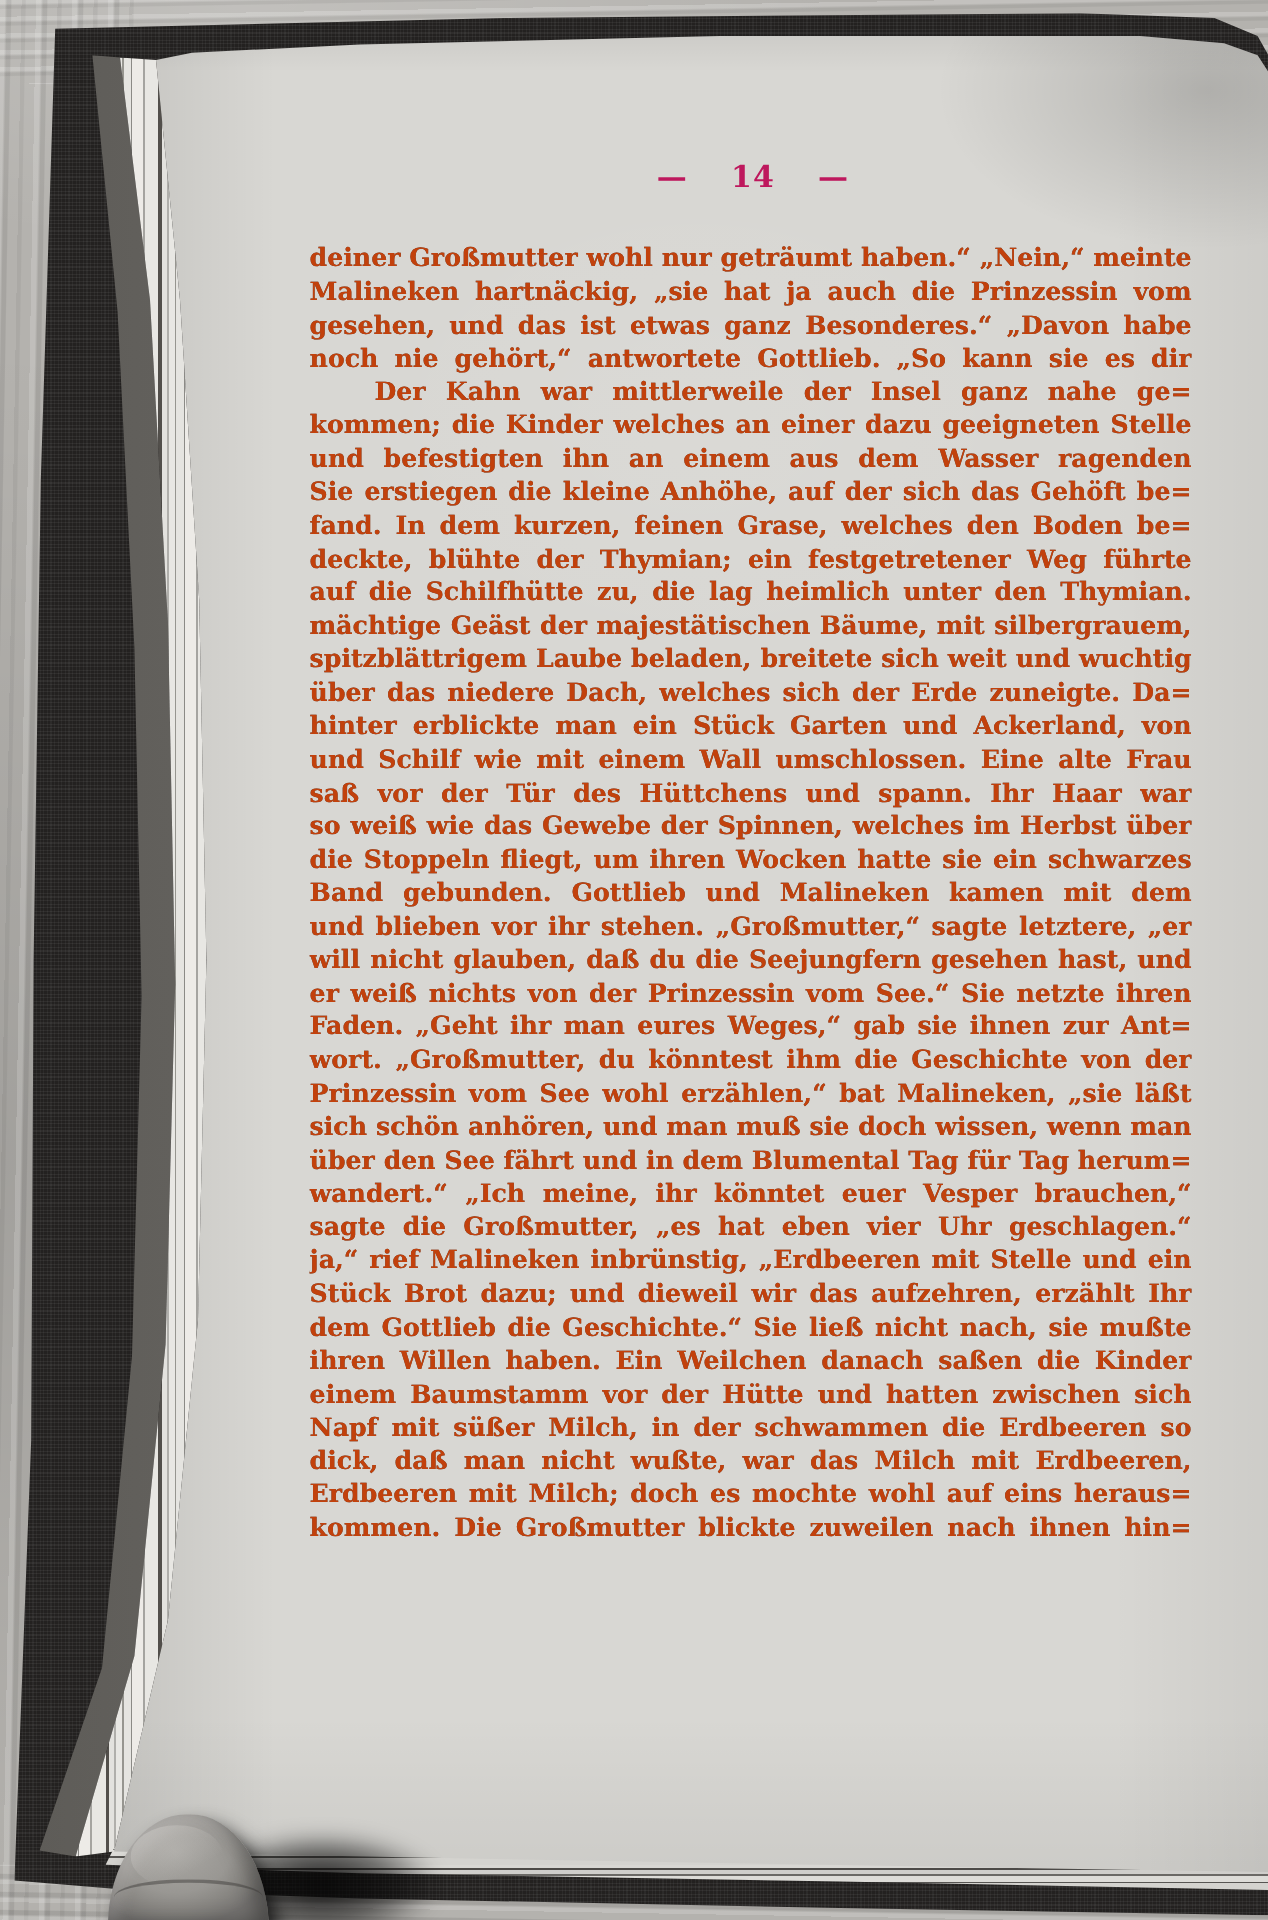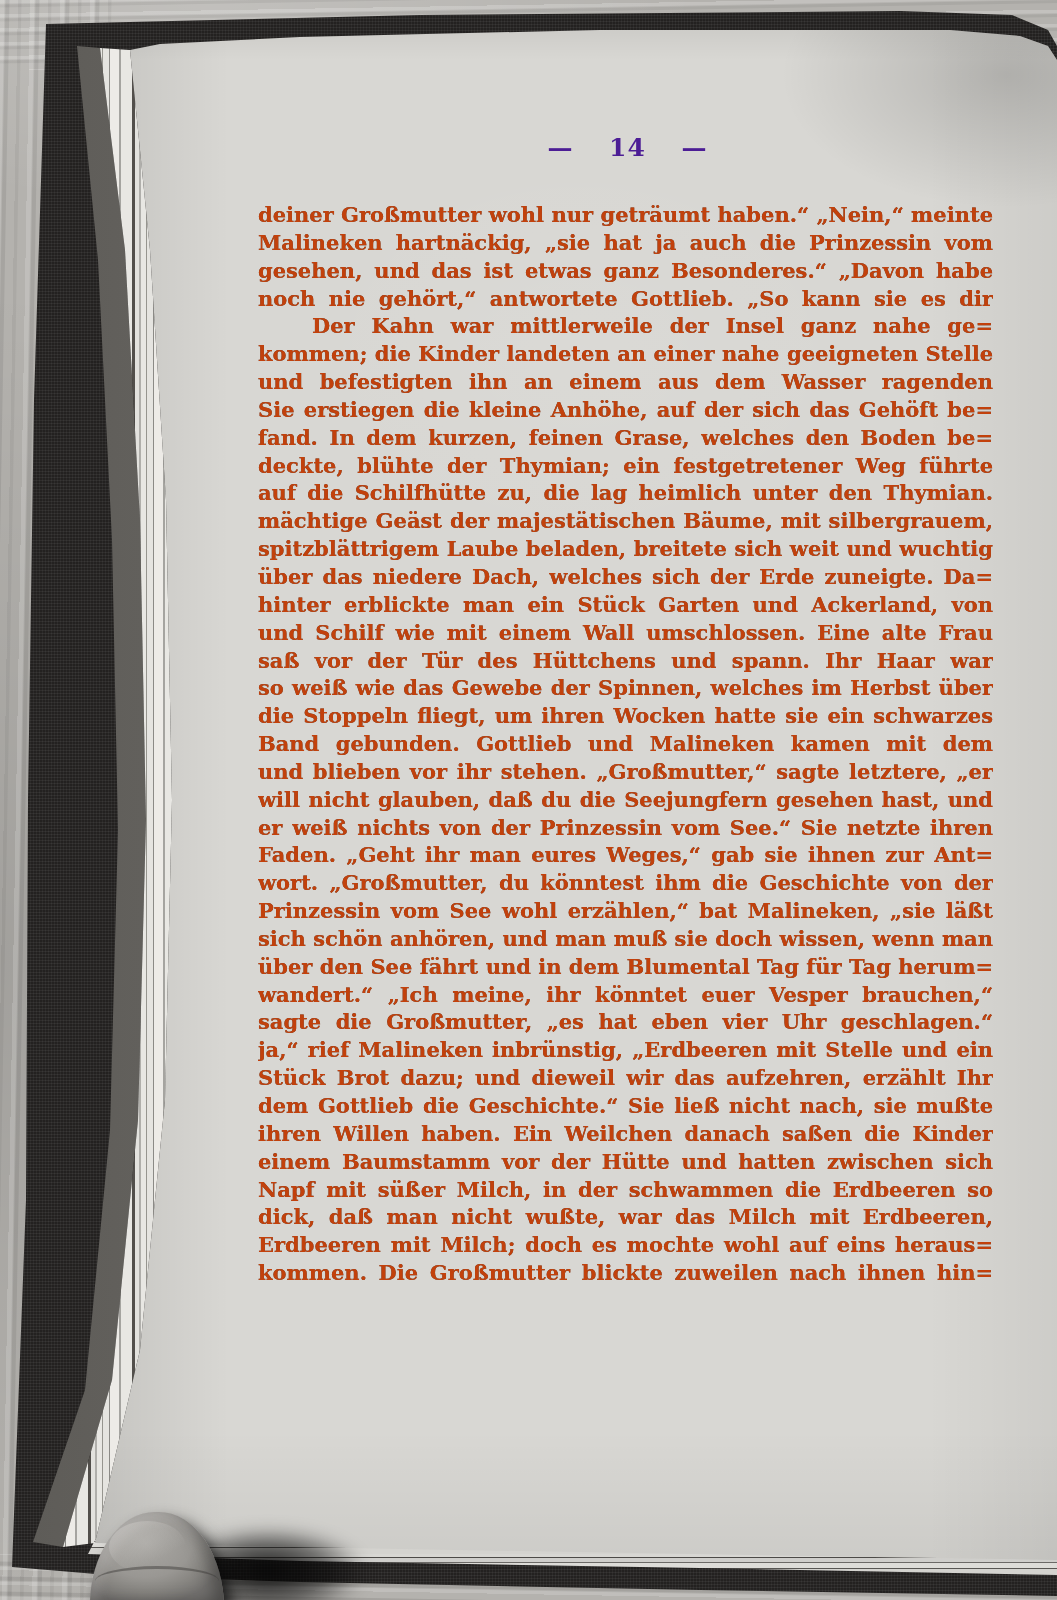--- a/index.html
+++ b/index.html
@@ -66,21 +66,21 @@
     background:
       radial-gradient(320px 190px at 1005px 75px, rgba(0,0,0,.16), transparent 70%),
       radial-gradient(420px 300px at 55% 22%, rgba(255,255,255,.06), transparent 70%),
       linear-gradient(90deg, rgba(0,0,0,.20) 0px, rgba(0,0,0,.08) 110px, transparent 230px),
       linear-gradient(270deg, rgba(0,0,0,.05) 0px, transparent 130px),
       linear-gradient(0deg, rgba(0,0,0,.07) 0px, transparent 170px),
       linear-gradient(180deg, rgba(0,0,0,.10) 0px, transparent 60px);}
 
   
   .page-header{position:absolute;left:262px;top:133px;width:731px;
-    text-align:center;font-weight:bold;font-size:25px;color:#4c1d95;
+    text-align:center;font-weight:bold;font-size:25px;color:#be185d;
     word-spacing:26px;letter-spacing:1px;}
   .text-block{position:absolute;left:258px;top:201px;width:735px;
     color:#c2410c;font-weight:bold;font-size:21px;line-height:27.85px;
     text-shadow:0 0 .5px rgba(25,23,21,.75);}
   .text-line{height:27.85px;overflow:hidden;text-align:justify;}
   .text-line::after{content:"";display:inline-block;width:100%;}
   .text-line.plain{text-align:left;}
   .text-line.plain::after{content:none;}
   .text-line.indent{text-indent:54px;}
 
@@ -116,21 +116,21 @@
 
   <div class="page">
     <div class="page-shade"></div>
     <div class="page-header">— 14 —</div>
     <div class="text-block">
         <div class="text-line">deiner Großmutter wohl nur geträumt haben.“ „Nein,“ meinte</div>
         <div class="text-line">Malineken hartnäckig, „sie hat ja auch die Prinzessin vom See</div>
         <div class="text-line">gesehen, und das ist etwas ganz Besonderes.“ „Davon habe ich</div>
         <div class="text-line">noch nie gehört,“ antwortete Gottlieb. „So kann sie es dir</div>
         <div class="text-line indent">Der Kahn war mittlerweile der Insel ganz nahe ge=</div>
-        <div class="text-line">kommen; die Kinder landeten an einer nahe geeigneten Stelle</div>
+        <div class="text-line">kommen; die Kinder welches an einer dazu geeigneten Stelle</div>
         <div class="text-line">und befestigten ihn an einem aus dem Wasser ragenden Pflock.</div>
         <div class="text-line">Sie erstiegen die kleine Anhöhe, auf der sich das Gehöft be=</div>
         <div class="text-line">fand. In dem kurzen, feinen Grase, welches den Boden be=</div>
         <div class="text-line">deckte, blühte der Thymian; ein festgetretener Weg führte gerade</div>
         <div class="text-line">auf die Schilfhütte zu, die lag heimlich unter den Thymian. Das</div>
         <div class="text-line">mächtige Geäst der majestätischen Bäume, mit silbergrauem,</div>
         <div class="text-line">spitzblättrigem Laube beladen, breitete sich weit und wuchtig</div>
         <div class="text-line">über das niedere Dach, welches sich der Erde zuneigte. Da=</div>
         <div class="text-line">hinter erblickte man ein Stück Garten und Ackerland, von Rohr</div>
         <div class="text-line">und Schilf wie mit einem Wall umschlossen. Eine alte Frau</div>

